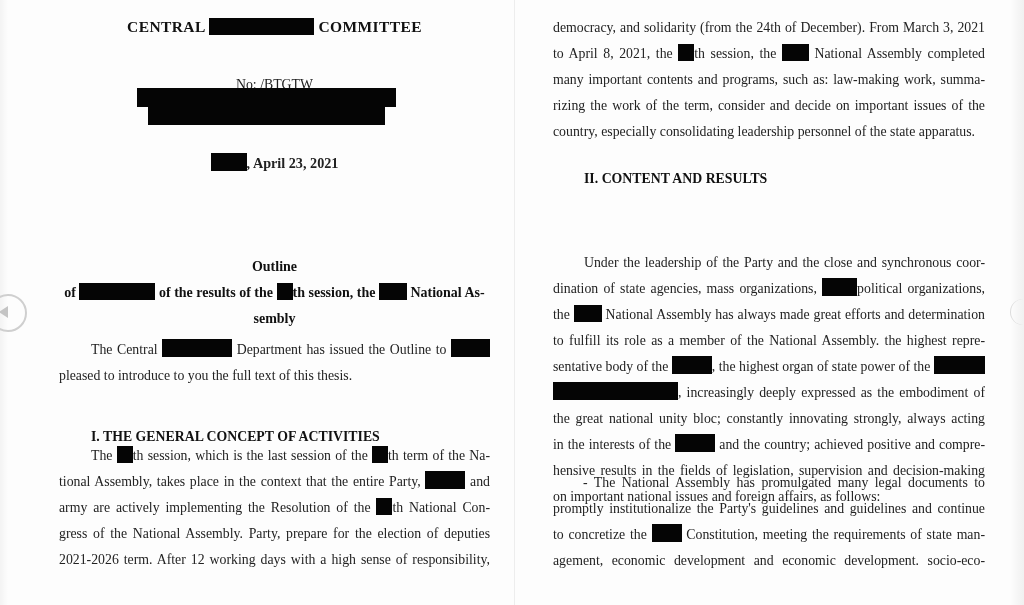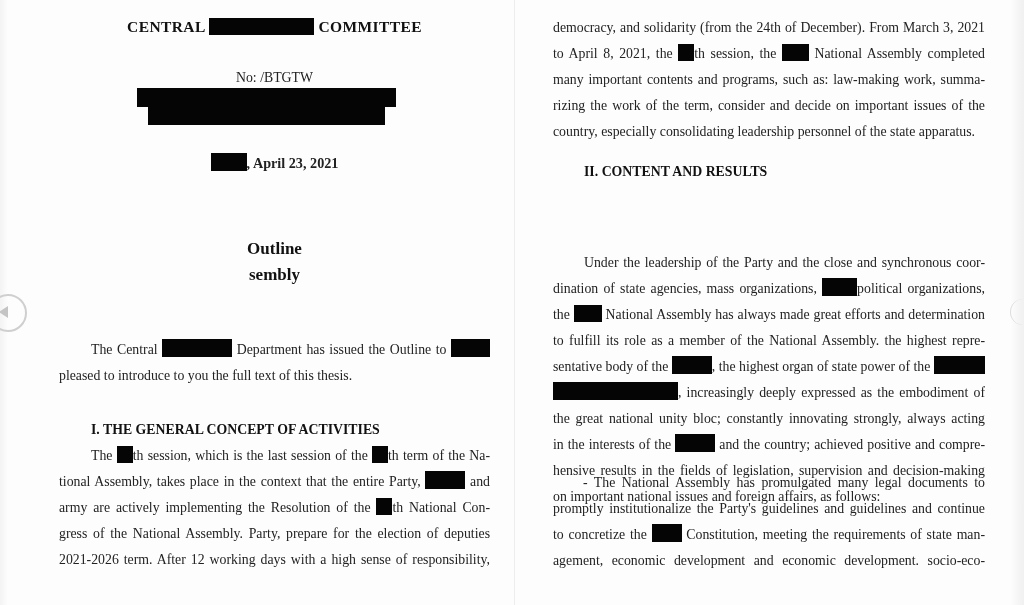--- a/index.html
+++ b/index.html
@@ -22,23 +22,23 @@
   .tline{
     height:26px;line-height:26px;
     text-align:justify;text-align-last:justify;
     white-space:nowrap;overflow:hidden;
   }
   .tline.center{text-align:center;text-align-last:center;}
   .tline.lastleft{text-align-last:left;}
   .redact{display:inline-block;background:#050505;vertical-align:-3px;}
   .bold{font-weight:700;color:#111;}
   .italic{}
-  .h-line{height:26px;line-height:26px;white-space:nowrap;overflow:hidden;}
+  .h-line{height:26px;line-height:26px;white-space:nowrap;overflow:hidden;margin-top:7px;}
   #committee-header{font-size:15.5px;letter-spacing:.4px;}
-  #title-block{font-size:17px;}
+  #title-block{font-size:14px;margin-top:18px;}
   #date-block{font-size:14.2px;font-weight:700;}
   .stamp-bar{position:absolute;background:#050505;}
   
   #center-seam{position:absolute;left:514px;top:0;width:1px;height:605px;background:#ededed;}
   #edge-right{position:absolute;right:0;top:0;width:14px;height:605px;
     background:linear-gradient(to right,rgba(0,0,0,0),rgba(0,0,0,0.05));}
   #edge-left{position:absolute;left:0;top:0;width:8px;height:605px;
     background:linear-gradient(to left,rgba(0,0,0,0),rgba(0,0,0,0.04));}
   
   #nav-prev{
@@ -76,20 +76,21 @@
 
     <div class="stamp-bar" style="left: 94px; top: 88px; width: 259px; height: 19px;"></div>
     <div class="stamp-bar" style="left: 105px; top: 106px; width: 237px; height: 19px;"></div>
 
     <div class="blk italic" id="date-block" style="top:150px">
         <div class="tline center"><span class="redact" style="width: 36px; height: 18px;"></span>, April 23, 2021</div>
       </div>
 
     <div class="blk bold" id="title-block" style="top:236px">
         <div class="tline center">Outline</div>
+        <div class="tline center">of <span class="redact" style="width: 76px; height: 17px;"></span> of the results of the <span class="redact" style="width: 16px; height: 17px;"></span>th session, the <span class="redact" style="width: 28px; height: 17px;"></span> National As-</div>
         <div class="tline center">sembly</div>
       </div>
 
     <div class="blk" style="top:337px">
         <div class="tline" style="text-indent: 32px;">The Central <span class="redact" style="width: 70px; height: 18px;"></span> Department has issued the Outline to <span class="redact" style="width: 39px; height: 18px;"></span></div>
         <div class="tline lastleft">pleased to introduce to you the full text of this thesis.</div>
       </div>
 
     <div class="blk h-line bold" style="top:417px;text-indent:32px;">I. THE GENERAL CONCEPT OF ACTIVITIES</div>
 

